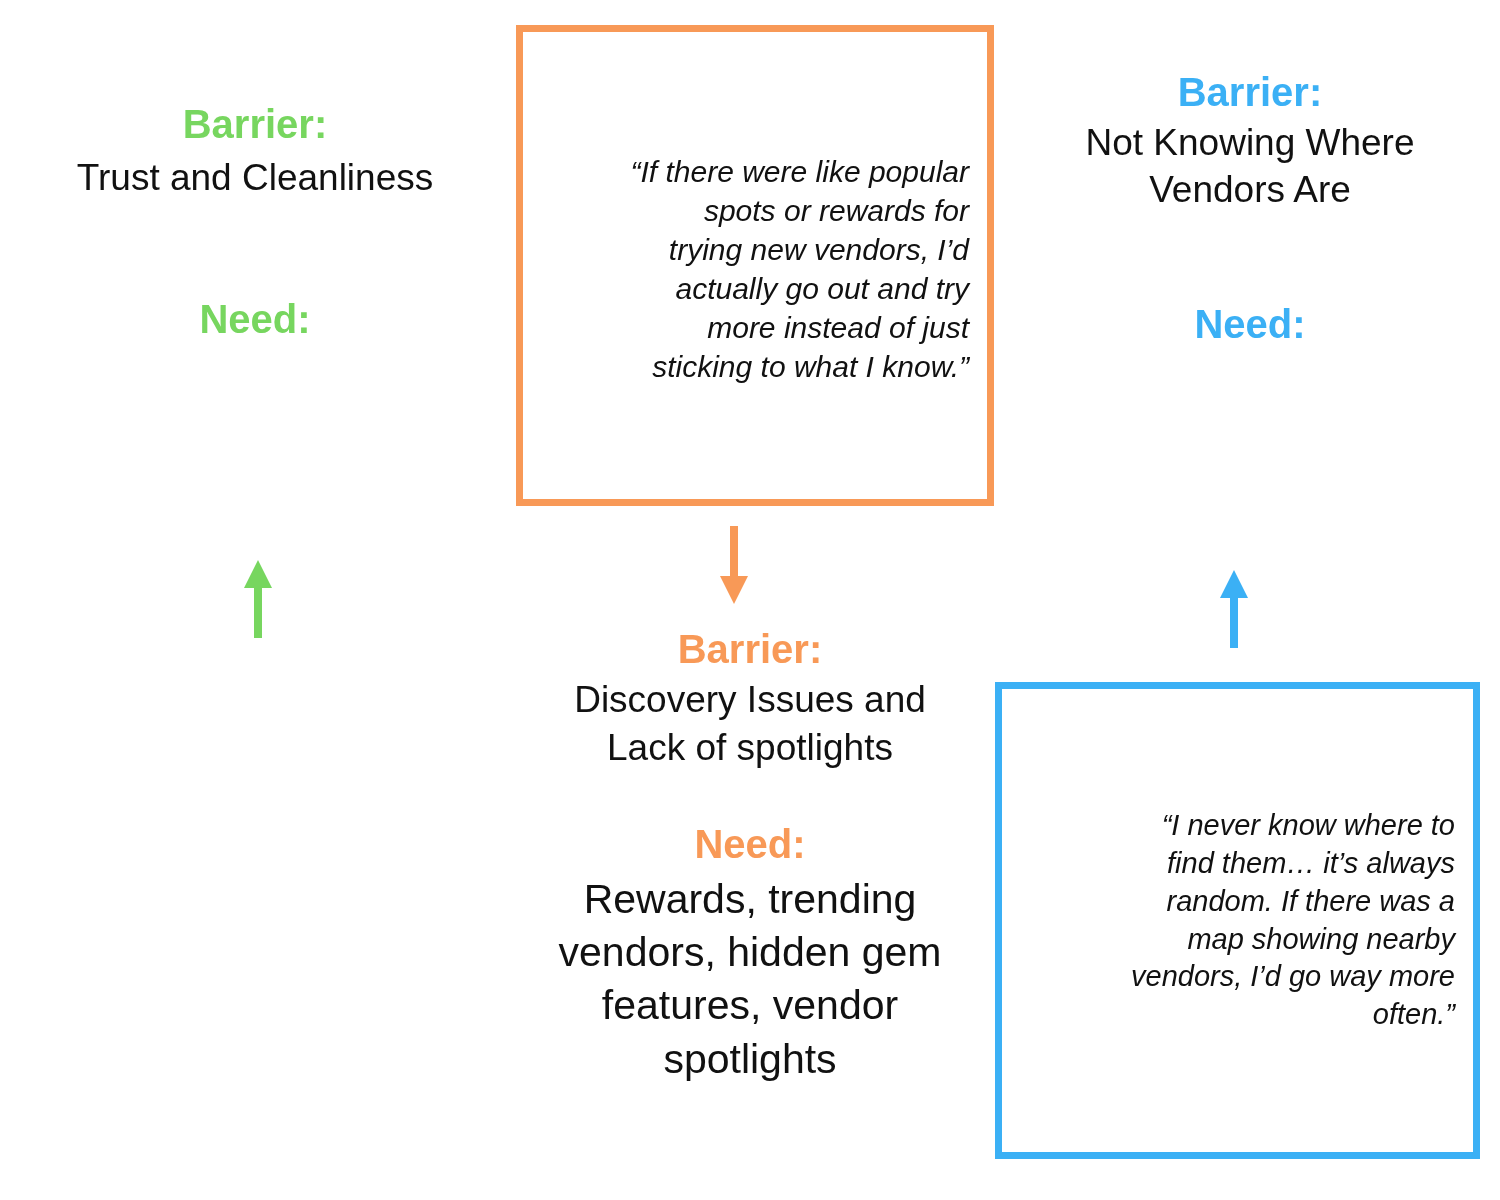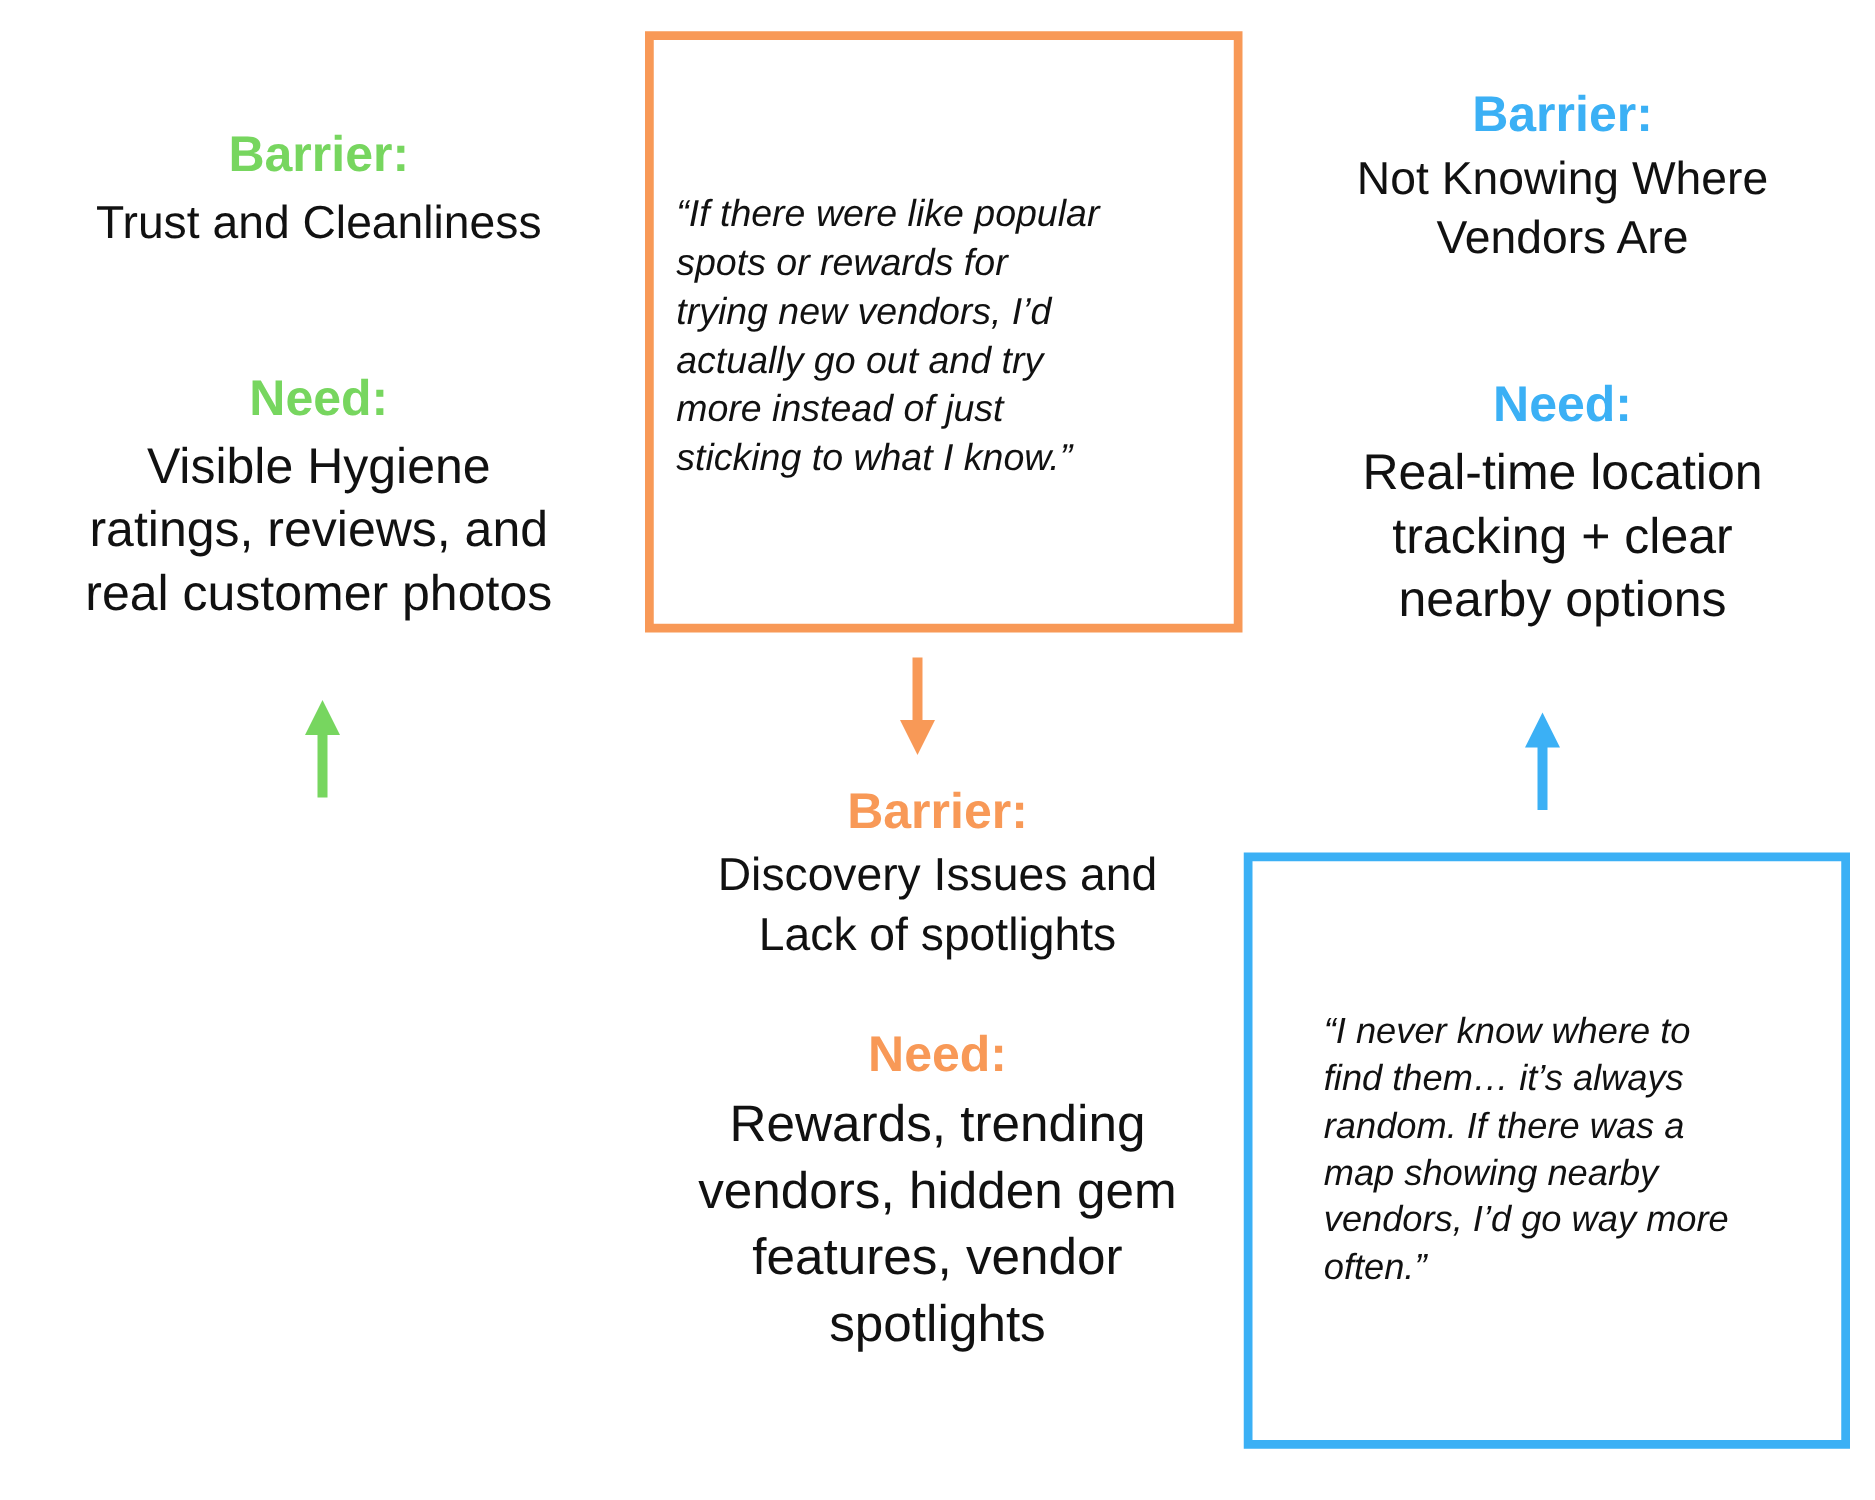--- a/index.html
+++ b/index.html
@@ -27,21 +27,21 @@
   .quote-box {
     position: absolute;
     box-sizing: border-box;
     background: #ffffff;
     display: flex;
     align-items: center;
     justify-content: center;
   }
   .quote-text {
     font-style: italic;
-    text-align: left;
+    text-align: right;
     line-height: 1.30;
     color: #111111;
     padding: 0 18px;
     white-space: pre-line;
   }
 
   #quote-orange {
     left: 516px;  top: 25px;
     width: 478px; height: 481px;
     border: 7px solid #F89957;
@@ -141,23 +141,20 @@
 
 <div class="stage">
 
   <div class="info-block" id="block-green-barrier">
     <span class="kicker">Barrier:</span>
     <span class="body">Trust and Cleanliness</span>
   </div>
 
   <div class="info-block" id="block-green-need">
     <span class="kicker">Need:</span>
-    <span class="body">Visible Hygiene
-ratings, reviews, and
-real customer photos</span>
   </div>
 
   <div class="info-block" id="block-orange-barrier">
     <span class="kicker">Barrier:</span>
     <span class="body">Discovery Issues and
 Lack of spotlights</span>
   </div>
 
   <div class="info-block" id="block-orange-need">
     <span class="kicker">Need:</span>
@@ -168,23 +165,20 @@
   </div>
 
   <div class="info-block" id="block-blue-barrier">
     <span class="kicker">Barrier:</span>
     <span class="body">Not Knowing Where
 Vendors Are</span>
   </div>
 
   <div class="info-block" id="block-blue-need">
     <span class="kicker">Need:</span>
-    <span class="body">Real-time location
-tracking + clear
-nearby options</span>
   </div>
 
   <div class="quote-box" id="quote-orange">
     <div class="quote-text">“If there were like popular
 spots or rewards for
 trying new vendors, I’d
 actually go out and try
 more instead of just
 sticking to what I know.”</div>
   </div>

